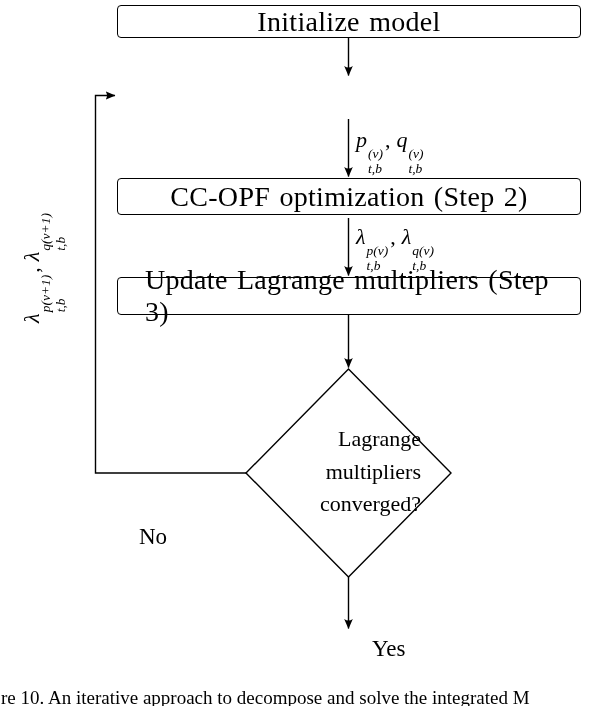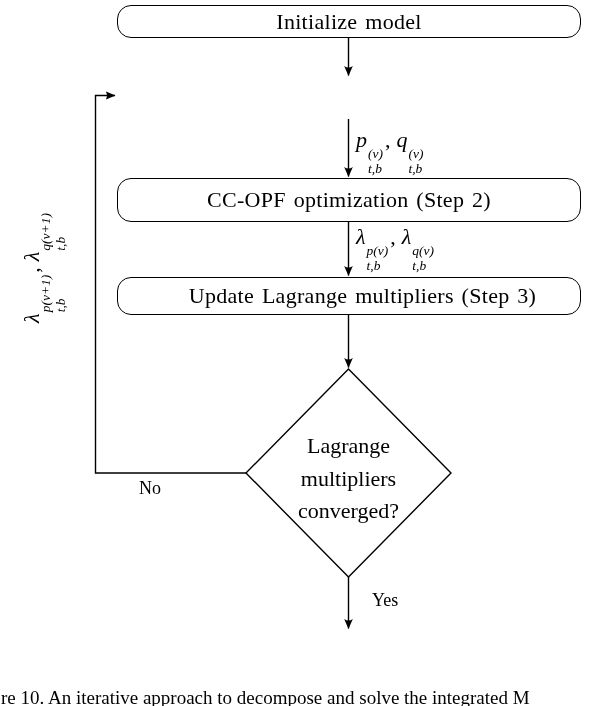--- a/index.html
+++ b/index.html
@@ -16,45 +16,45 @@
   }
   .connector-layer {
     position: absolute; left: 0; top: 0;
     width: 616px; height: 706px;
   }
   .node {
     position: absolute;
     left: 117px; width: 464px;
     box-sizing: border-box;
     border: 1.5px solid #000000;
-    border-radius: 14px;
+    border-radius: 4px;
     background: #ffffff;
     display: flex; align-items: center; justify-content: center;
-    font-size: 22px;
+    font-size: 28px;
     letter-spacing: 0.3px;
     word-spacing: 2px;
   }
   .node-initialize { top: 5px;   height: 33px; }
   .node-mdp        { top: 77px;  height: 42px; }
-  .node-ccopf      { top: 178px; height: 44px; text-align: center; }
+  .node-ccopf      { top: 178px; height: 37px; text-align: center; }
   .node-update     { top: 277px; height: 38px; padding-left: 27px; }
   .node-stop       { top: 630px; height: 38px; }
 
   .decision-text {
     position: absolute;
     left: 276px; top: 423px; width: 145px;
-    text-align: center;
+    text-align: right;
     font-size: 22px;
     line-height: 32.5px;
-    margin-top: 7px;
   }
   .branch-label {
     position: absolute;
-    font-size: 18px;
+    font-size: 23px;
     line-height: 25px;
+    margin-top: 48px;
   }
   .branch-no  { left: 139px; top: 476px; }
   .branch-yes { left: 372px; top: 588px; }
 
   .math {
     position: absolute;
     white-space: nowrap;
     font-size: 22px;
     font-style: italic;
   }

